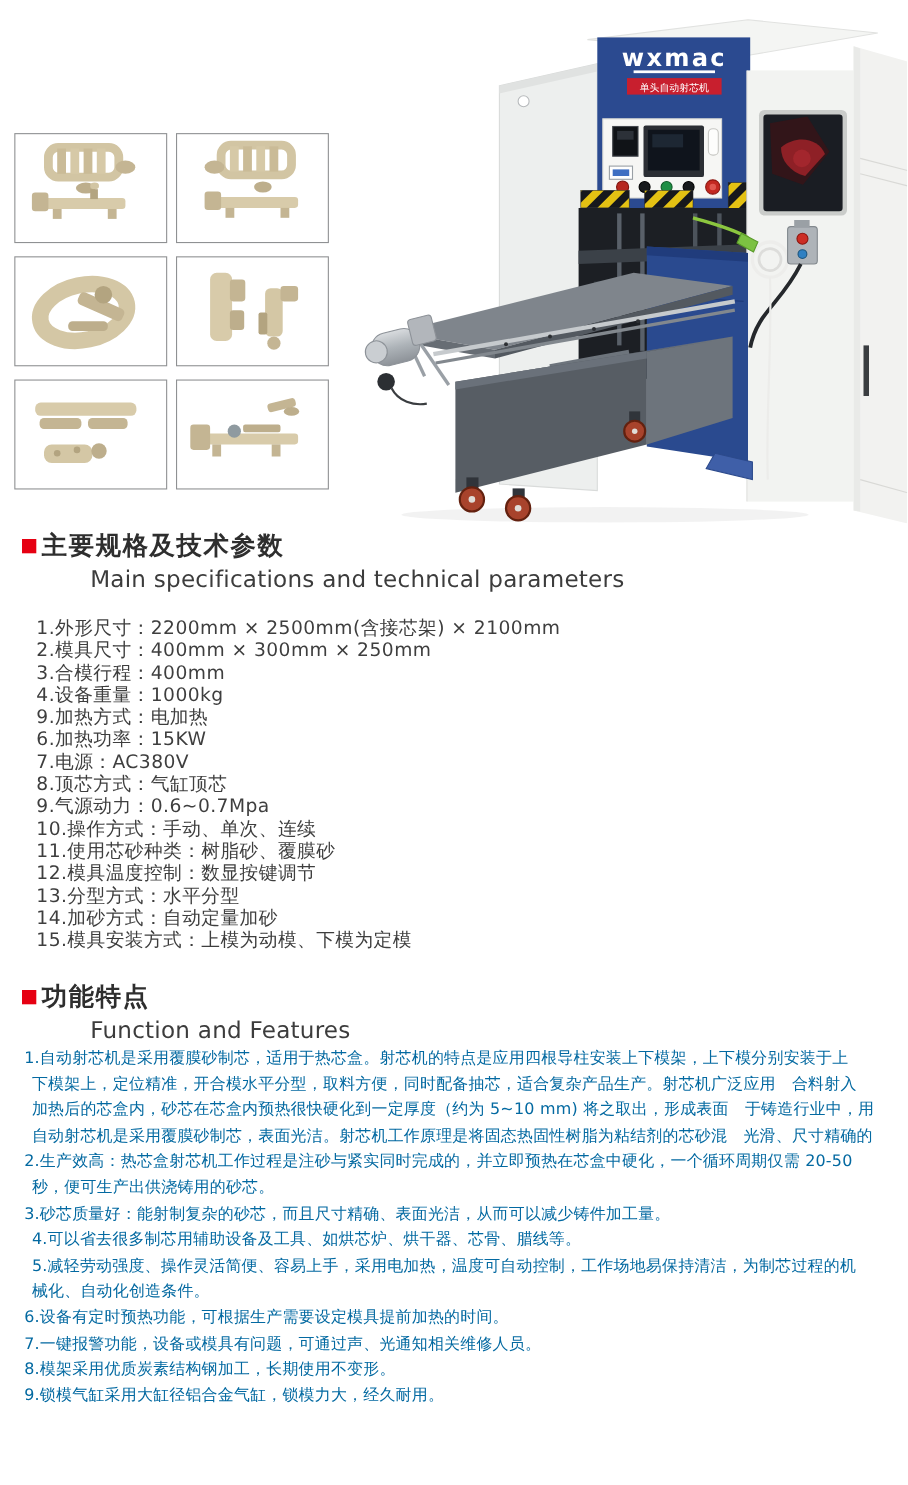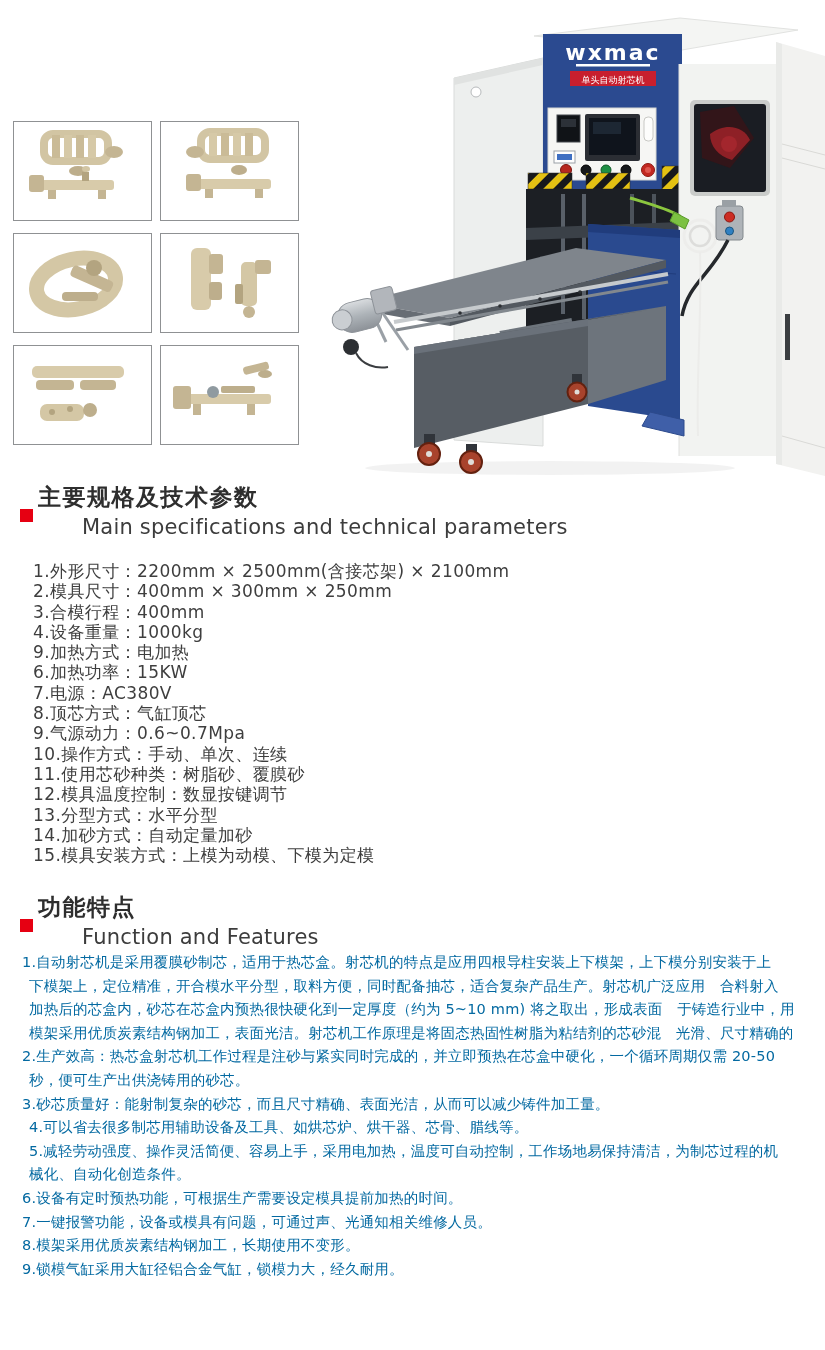--- a/index.html
+++ b/index.html
@@ -10,21 +10,21 @@
   .samples{position:absolute;left:13px;top:121px;display:grid;
            grid-template-columns:139px 139px;grid-auto-rows:100px;column-gap:8px;row-gap:12px;}
   .sample{border:1px solid #8f9193;background:#ffffff;box-sizing:border-box;
           display:flex;align-items:center;justify-content:center;}
   .sample svg{display:block;}
 
   
   .machine-photo{position:absolute;left:330px;top:16px;width:495px;height:460px;}
 
   
-  .sec-head{position:absolute;left:20px;display:flex;align-items:center;}
+  .sec-head{position:absolute;left:20px;display:flex;align-items:flex-start;}
   .sec-head .bullet{width:13px;height:13px;background:#e60012;margin-top:7px;margin-right:5px;flex:0 0 auto;}
   .sec-head .zh{font-size:23px;font-weight:bold;color:#2e2e2e;letter-spacing:1.5px;line-height:28px;}
   .sec-head .en{font-size:21px;color:#3c3c3c;letter-spacing:0.2px;line-height:26px;margin-top:3px;margin-left:44px;}
   #specs-head{top:483px;}
   #features-head{top:893px;}
 
   
   .spec-list{position:absolute;left:33px;top:561px;width:780px;
              font-size:17px;line-height:20.3px;color:#3e3e3e;letter-spacing:0.4px;white-space:nowrap;}
   .spec-line{height:20.3px;}
@@ -304,21 +304,21 @@
     <div>
       <div class="zh">功能特点</div>
       <div class="en">Function and Features</div>
     </div>
   </div>
 
   <div class="feature-list">
     <div class="feature-line">1.自动射芯机是采用覆膜砂制芯，适用于热芯盒。射芯机的特点是应用四根导柱安装上下模架，上下模分别安装于上</div>
     <div class="feature-line cont">下模架上，定位精准，开合模水平分型，取料方便，同时配备抽芯，适合复杂产品生产。射芯机广泛应用　合料射入</div>
     <div class="feature-line cont">加热后的芯盒内，砂芯在芯盒内预热很快硬化到一定厚度（约为 5~10 mm) 将之取出，形成表面　于铸造行业中，用</div>
-    <div class="feature-line cont">模架采用优质炭素结构钢加工，表面光洁。射芯机工作原理是将固态热固性树脂为粘结剂的芯砂混　光滑、尺寸精确的</div>
+    <div class="feature-line cont">自动射芯机是采用覆膜砂制芯，表面光洁。射芯机工作原理是将固态热固性树脂为粘结剂的芯砂混　光滑、尺寸精确的</div>
     <div class="feature-line">2.生产效高：热芯盒射芯机工作过程是注砂与紧实同时完成的，并立即预热在芯盒中硬化，一个循环周期仅需 20-50</div>
     <div class="feature-line cont">秒，便可生产出供浇铸用的砂芯。</div>
     <div class="feature-line">3.砂芯质量好：能射制复杂的砂芯，而且尺寸精确、表面光洁，从而可以减少铸件加工量。</div>
     <div class="feature-line cont">4.可以省去很多制芯用辅助设备及工具、如烘芯炉、烘干器、芯骨、腊线等。</div>
     <div class="feature-line cont">5.减轻劳动强度、操作灵活简便、容易上手，采用电加热，温度可自动控制，工作场地易保持清洁，为制芯过程的机</div>
     <div class="feature-line cont">械化、自动化创造条件。</div>
     <div class="feature-line">6.设备有定时预热功能，可根据生产需要设定模具提前加热的时间。</div>
     <div class="feature-line">7.一键报警功能，设备或模具有问题，可通过声、光通知相关维修人员。</div>
     <div class="feature-line">8.模架采用优质炭素结构钢加工，长期使用不变形。</div>
     <div class="feature-line">9.锁模气缸采用大缸径铝合金气缸，锁模力大，经久耐用。</div>

